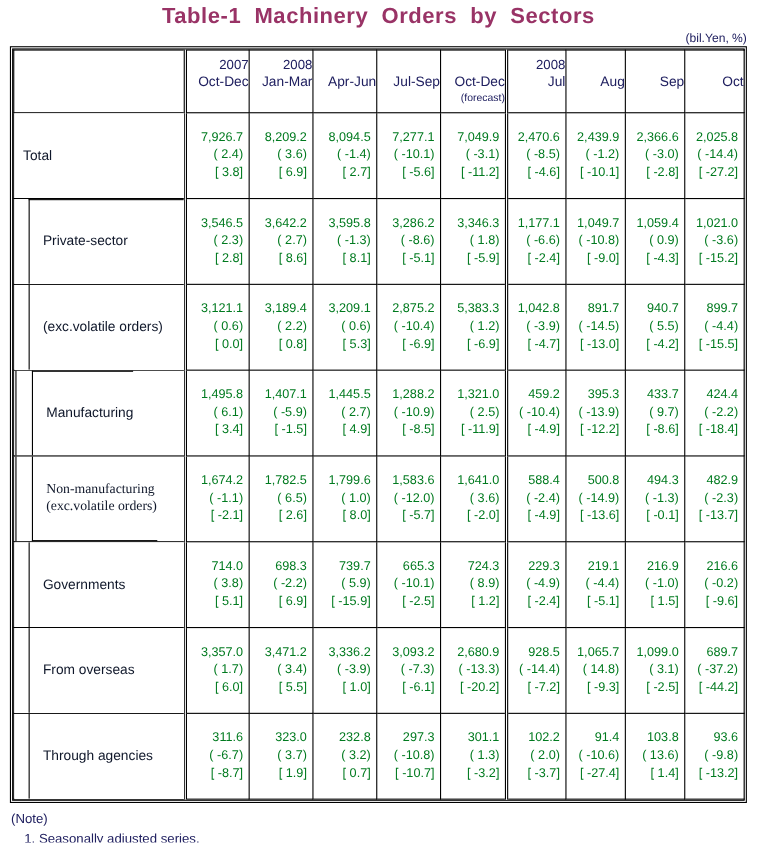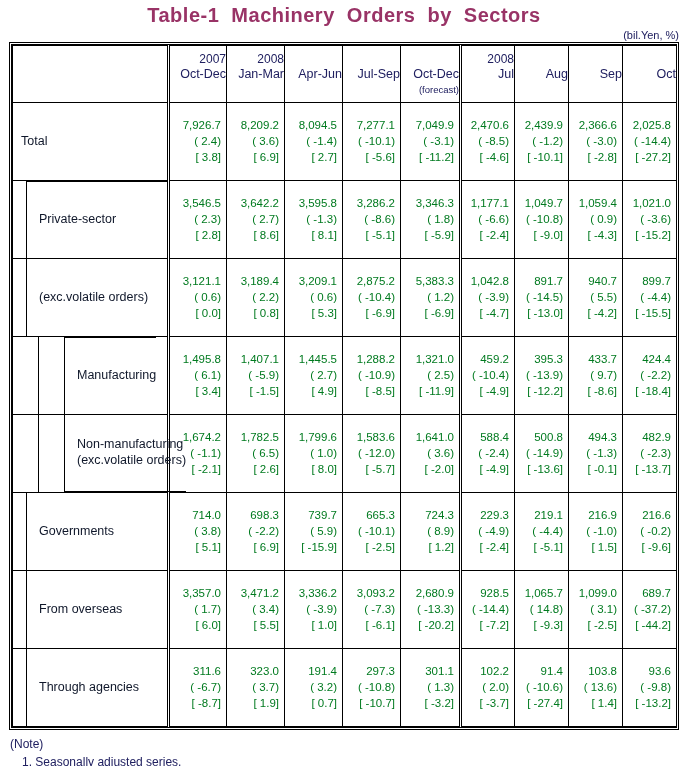--- a/index.html
+++ b/index.html
@@ -130,37 +130,37 @@
     white-space: nowrap;
   }
   
   .ind0 .lbl-inner { padding-left: 8px; }
   .ind1 .lbl-inner {
     margin-left: 13px;
     border-left: 1px solid #000000;
     padding-left: 12px;
   }
   .ind2 .lbl-inner {
-    margin-left: 25px;
+    margin-left: 1px;
     border-left: 1px solid #000000;
-    padding-left: 12px;
+    padding-left: 1px;
   }
   .ind2 .lbl-inner2 {
     margin-left: 13px;
     border-left: 1px solid #000000;
     padding-left: 12px;
     height: 100%;
     display: flex;
     align-items: center;
     box-sizing: border-box;
   }
   
   .cap-top-1 .lbl-inner { border-top: 1px solid #000000; }
   .cap-top-2 .lbl-inner2 { border-top: 1px solid #000000; }
-  .cap-bot-2 .lbl-inner2 { border-bottom: 1px solid #000000; }
+  .cap-bot-2 .lbl-inner2 { border-bottom: 1px solid #000000; font-family: Liberation Serif, serif; }
 
   
   tr.r3 td { height: 68px; }
 
   
   .notes {
     margin: 5px 0 0 10px;
     color: #202060;
     font-size: 12px;
     line-height: 1.5;
@@ -628,21 +628,21 @@
             <span class="v1">311.6</span>
             <span class="v2">( -6.7)</span>
             <span class="v3">[ -8.7]</span>
           </td>
           <td class="num">
             <span class="v1">323.0</span>
             <span class="v2">( 3.7)</span>
             <span class="v3">[ 1.9]</span>
           </td>
           <td class="num">
-            <span class="v1">191.4</span>
+            <span class="v1">232.8</span>
             <span class="v2">( 3.2)</span>
             <span class="v3">[ 0.7]</span>
           </td>
           <td class="num">
             <span class="v1">297.3</span>
             <span class="v2">( -10.8)</span>
             <span class="v3">[ -10.7]</span>
           </td>
           <td class="num">
             <span class="v1">301.1</span>

